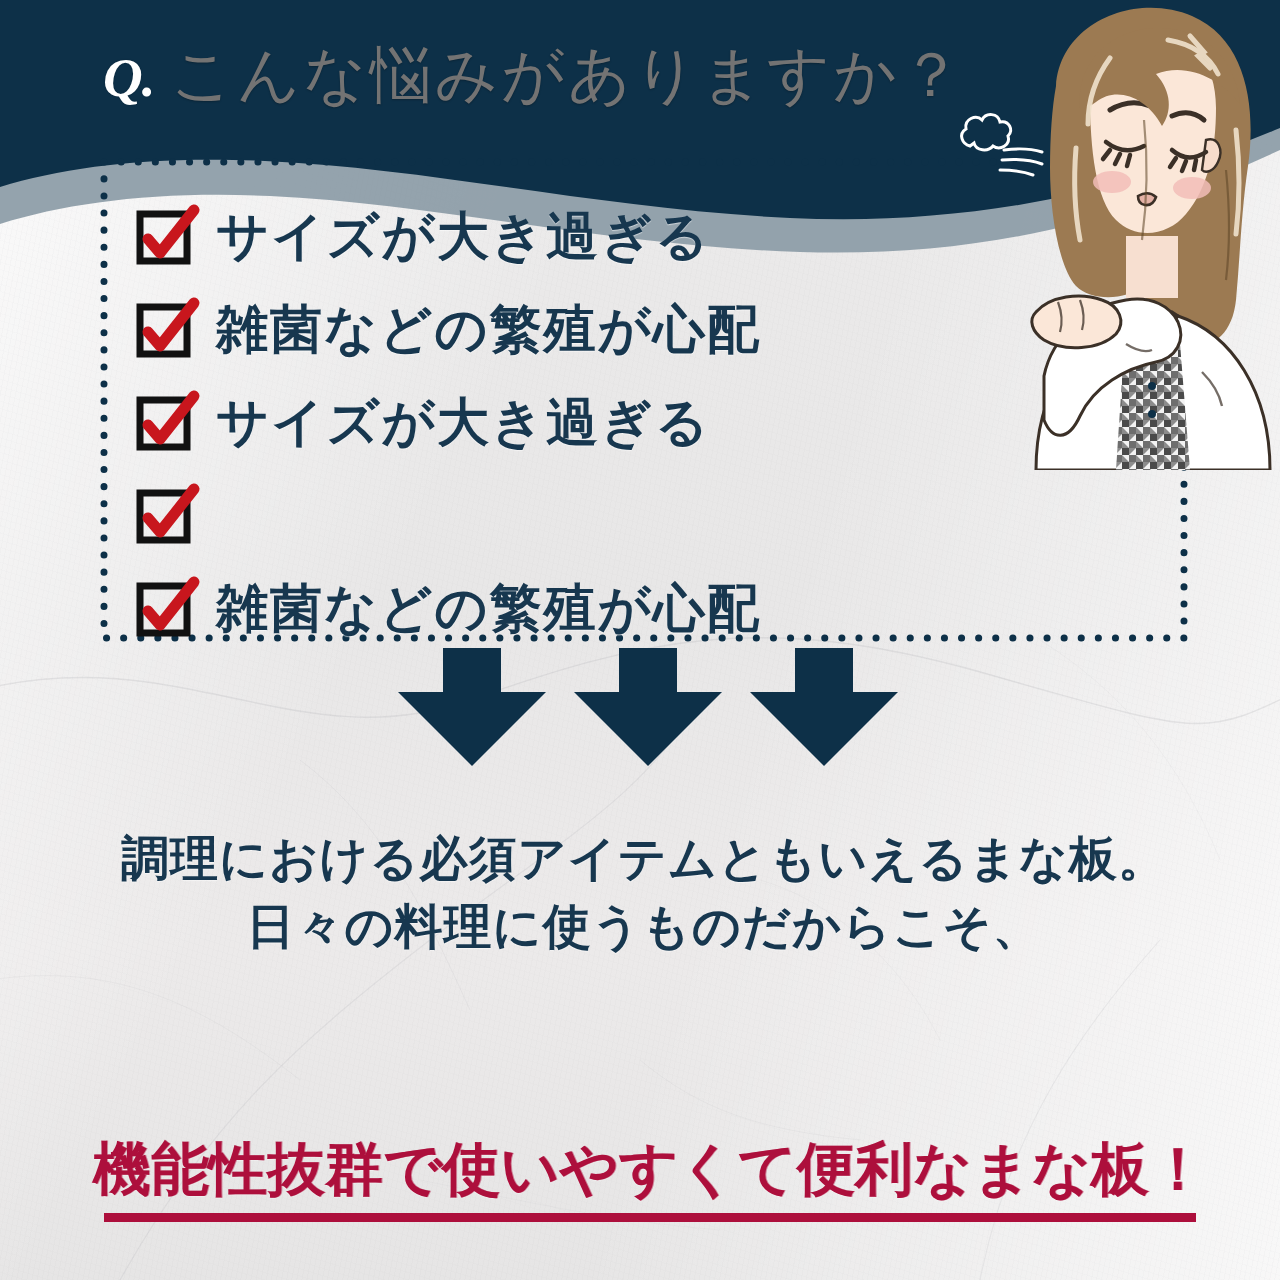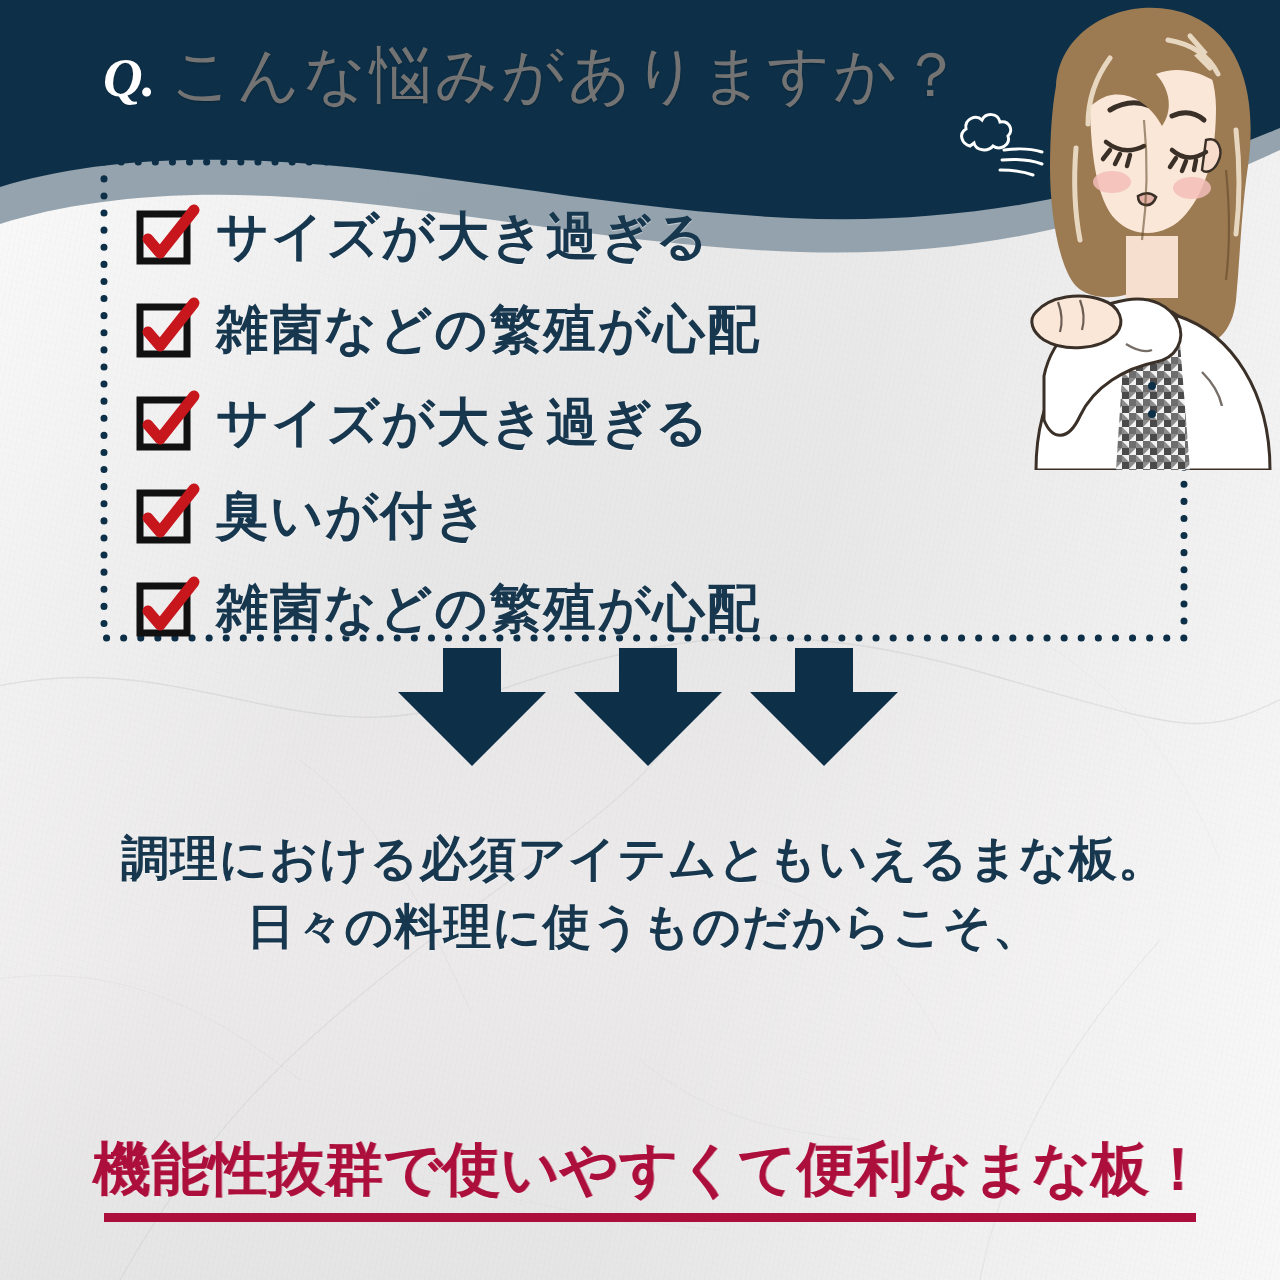--- a/index.html
+++ b/index.html
@@ -278,21 +278,20 @@
       <span class="check-label">サイズが大き過ぎる</span>
     </div>
 
     <div class="check-row">
       <span class="checkbox">
         <svg width="58" height="58" viewBox="0 0 58 58">
           <rect x="4" y="6" width="47" height="47" fill="none" stroke="#111111" stroke-width="7"></rect>
           <path d="M12 31 L24 45 L58 2" fill="none" stroke="#c8161d" stroke-width="11" stroke-linecap="round" stroke-linejoin="round"></path>
         </svg>
       </span>
-      <span class="check-label">臭いが付き</span>
     </div>
 
     <div class="check-row">
       <span class="checkbox">
         <svg width="58" height="58" viewBox="0 0 58 58">
           <rect x="4" y="6" width="47" height="47" fill="none" stroke="#111111" stroke-width="7"></rect>
           <path d="M12 31 L24 45 L58 2" fill="none" stroke="#c8161d" stroke-width="11" stroke-linecap="round" stroke-linejoin="round"></path>
         </svg>
       </span>
       <span class="check-label">雑菌などの繁殖が心配</span>

